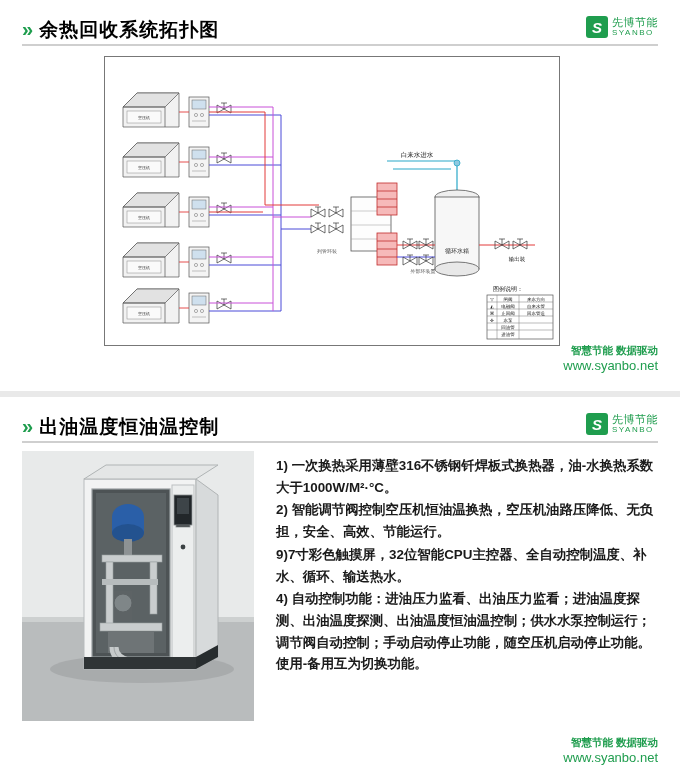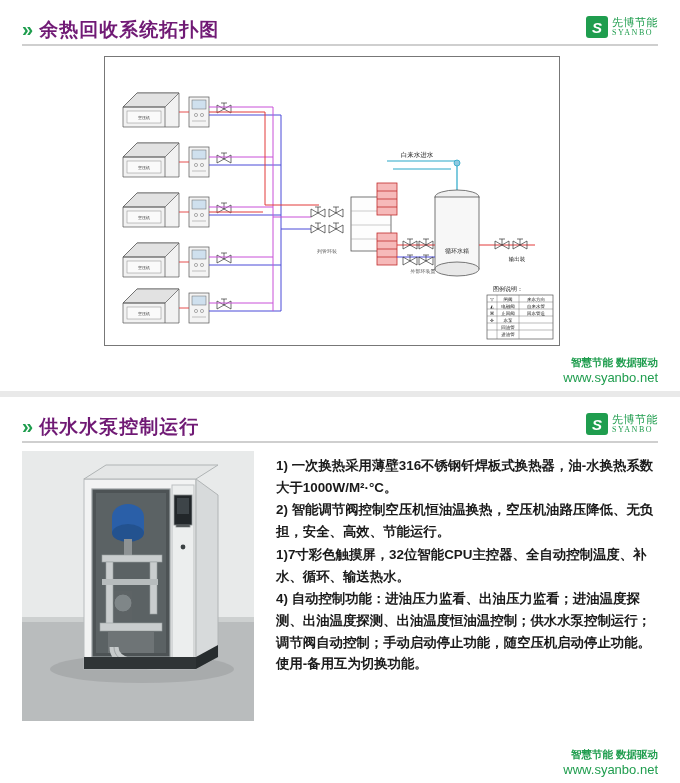--- a/index.html
+++ b/index.html
@@ -40,21 +40,21 @@
     font-size: 20px;
     font-weight: bold;
     letter-spacing: -3px;
     margin-right: 9px;
     line-height: 1;
     transform: translateY(-1px);
   }
   .title-text {
     font-size: 19px;
     font-weight: bold;
-    color: #701a75;
+    color: #000000;
     letter-spacing: 1px;
   }
   .title-underline {
     position: absolute;
     left: 22px; right: 22px;
     bottom: 0;
     height: 2px;
     background: #cfcfcf;
   }
 
@@ -84,28 +84,27 @@
   .logo-cn {
     font-size: 11px;
     font-weight: normal;
     color: #1f9d4e;
     letter-spacing: 0.5px;
   }
   .logo-en {
     font-size: 8px;
     color: #1f9d4e;
     letter-spacing: 1.5px;
-    font-family: Liberation Serif, serif;
   }
 
   
   .footer {
     position: absolute;
     right: 22px;
-    bottom: 4px;
+    bottom: 16px;
     text-align: right;
     line-height: 1.35;
   }
   .footer-cn { font-size: 10.5px; color: #1f9d4e; font-weight: bold; }
   .footer-url { font-size: 13px; color: #1f9d4e; }
 
   
   .diagram-frame {
     position: absolute;
     left: 104px; top: 56px;
@@ -346,21 +345,21 @@
       <div class="footer-url">www.syanbo.net</div>
     </div>
   </section>
 
   <div class="slide-gap"></div>
 
   <section class="slide slide-2">
 
     <div class="title-row">
       <span class="chev">»</span>
-      <span class="title-text">供水水泵控制运行</span>
+      <span class="title-text">出油温度恒油温控制</span>
       <div class="title-underline"></div>
     </div>
 
     <div class="logo">
       <div class="logo-mark">S</div>
       <div class="logo-words">
         <div class="logo-cn">先博节能</div>
         <div class="logo-en">SYANBO</div>
       </div>
     </div>
@@ -410,21 +409,21 @@
           <rect x="155" y="47" width="12" height="16" fill="#3d4448"></rect>
 
           <rect x="62" y="206" width="112" height="12" fill="#2f3436"></rect>
           <polygon points="174,206 196,194 196,206 174,218" fill="#272c2e"></polygon>
         </svg>
       </div>
 
       <div class="s2-text">
         <p>1) 一次换热采用薄壁316不锈钢钎焊板式换热器，油-水换热系数大于1000W/M²·°C。</p>
         <p>2) 智能调节阀控制空压机恒油温换热，空压机油路压降低、无负担，安全、高效、节能运行。</p>
-        <p>1)7寸彩色触摸屏，32位智能CPU主控器、全自动控制温度、补水、循环、输送热水。</p>
+        <p>9)7寸彩色触摸屏，32位智能CPU主控器、全自动控制温度、补水、循环、输送热水。</p>
         <p>4) 自动控制功能：进油压力监看、出油压力监看；进油温度探测、出油温度探测、出油温度恒油温控制；供水水泵控制运行；调节阀自动控制；手动启动停止功能，随空压机启动停止功能。使用-备用互为切换功能。</p>
       </div>
     </div>
 
     <div class="footer">
       <div class="footer-cn">智慧节能 数据驱动</div>
       <div class="footer-url">www.syanbo.net</div>
     </div>
   </section>
 

